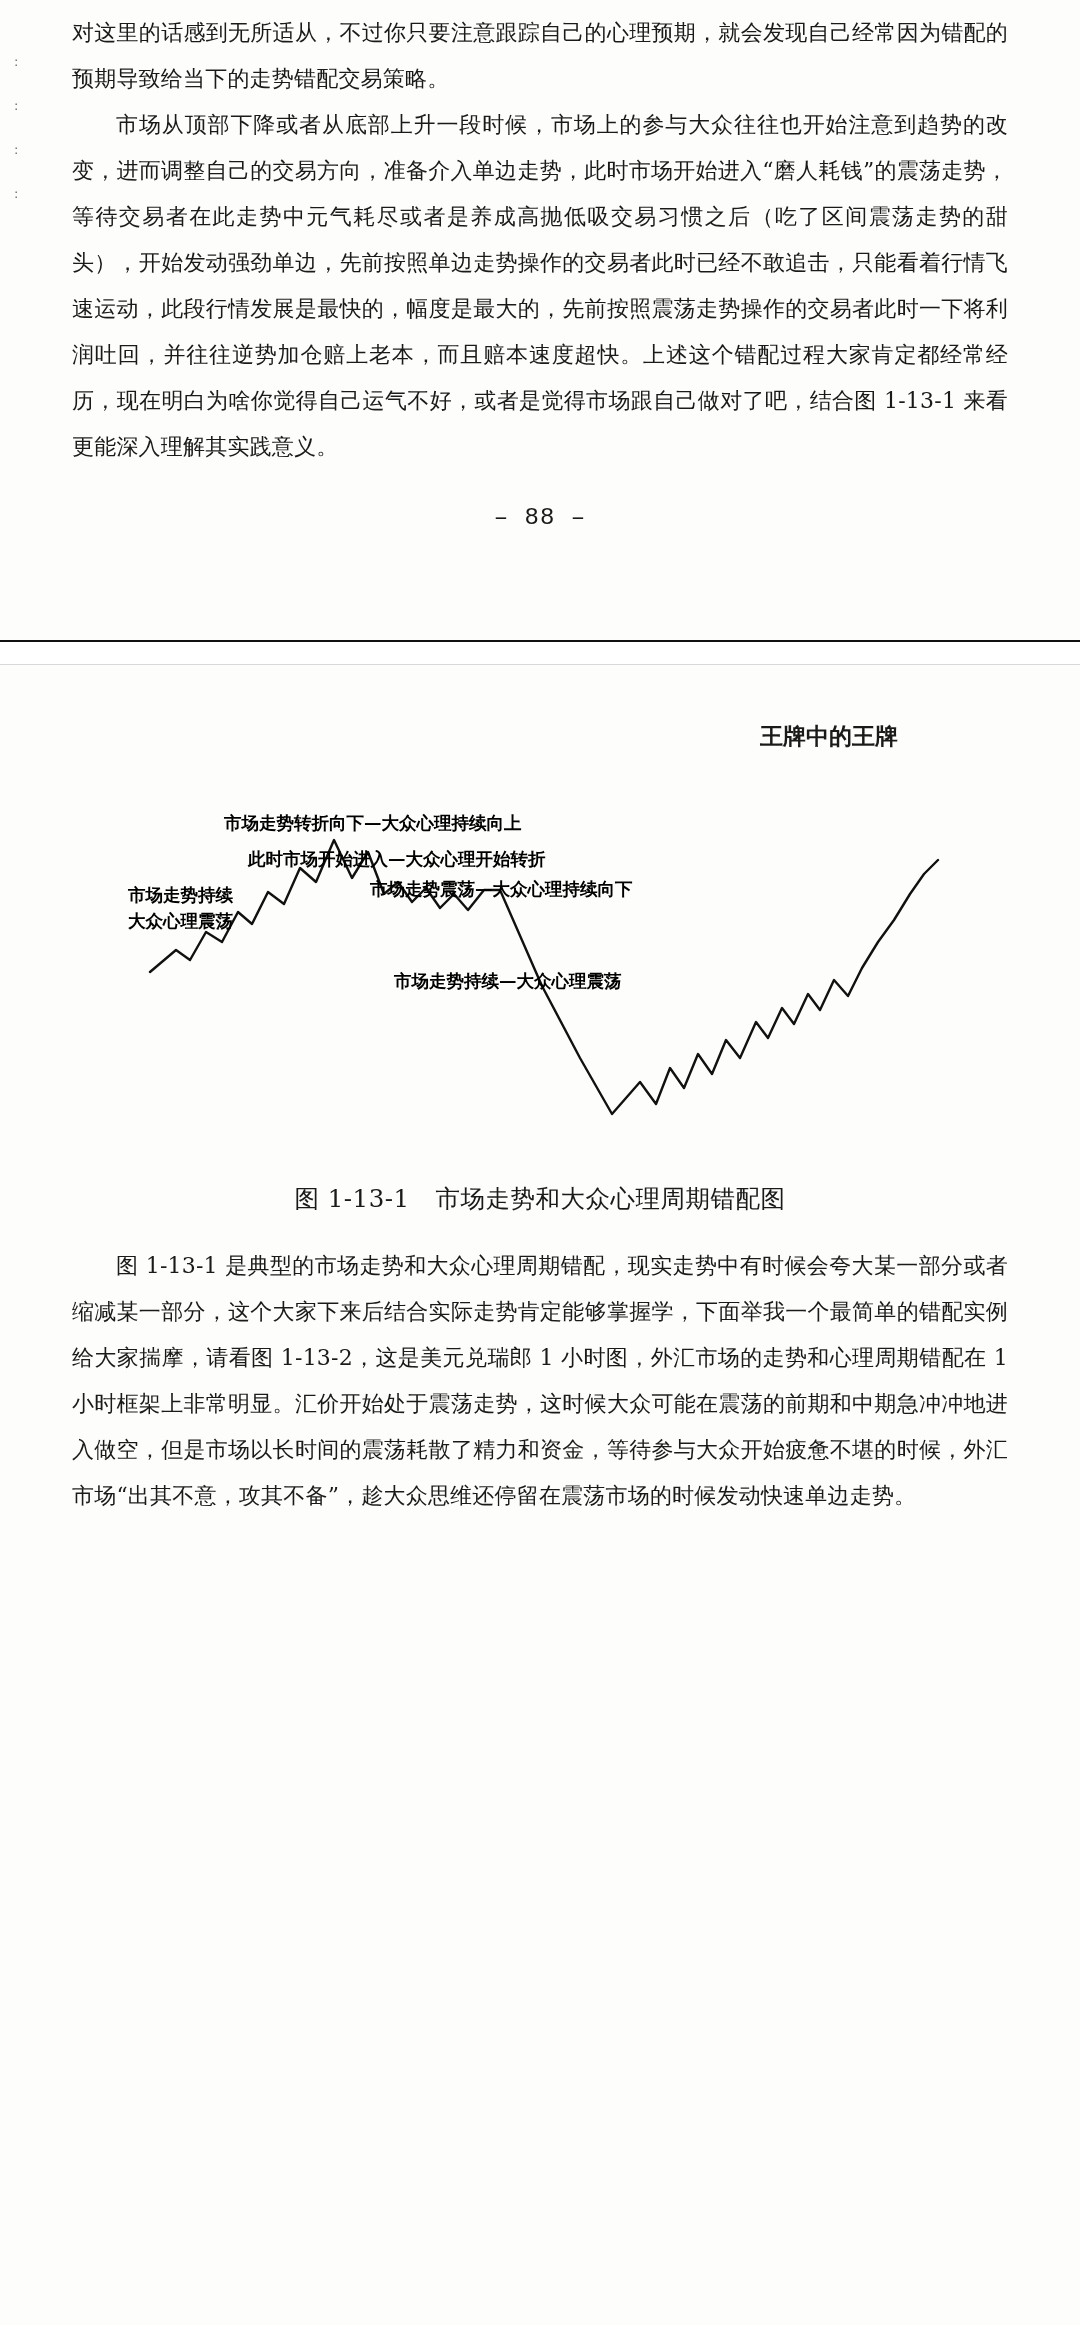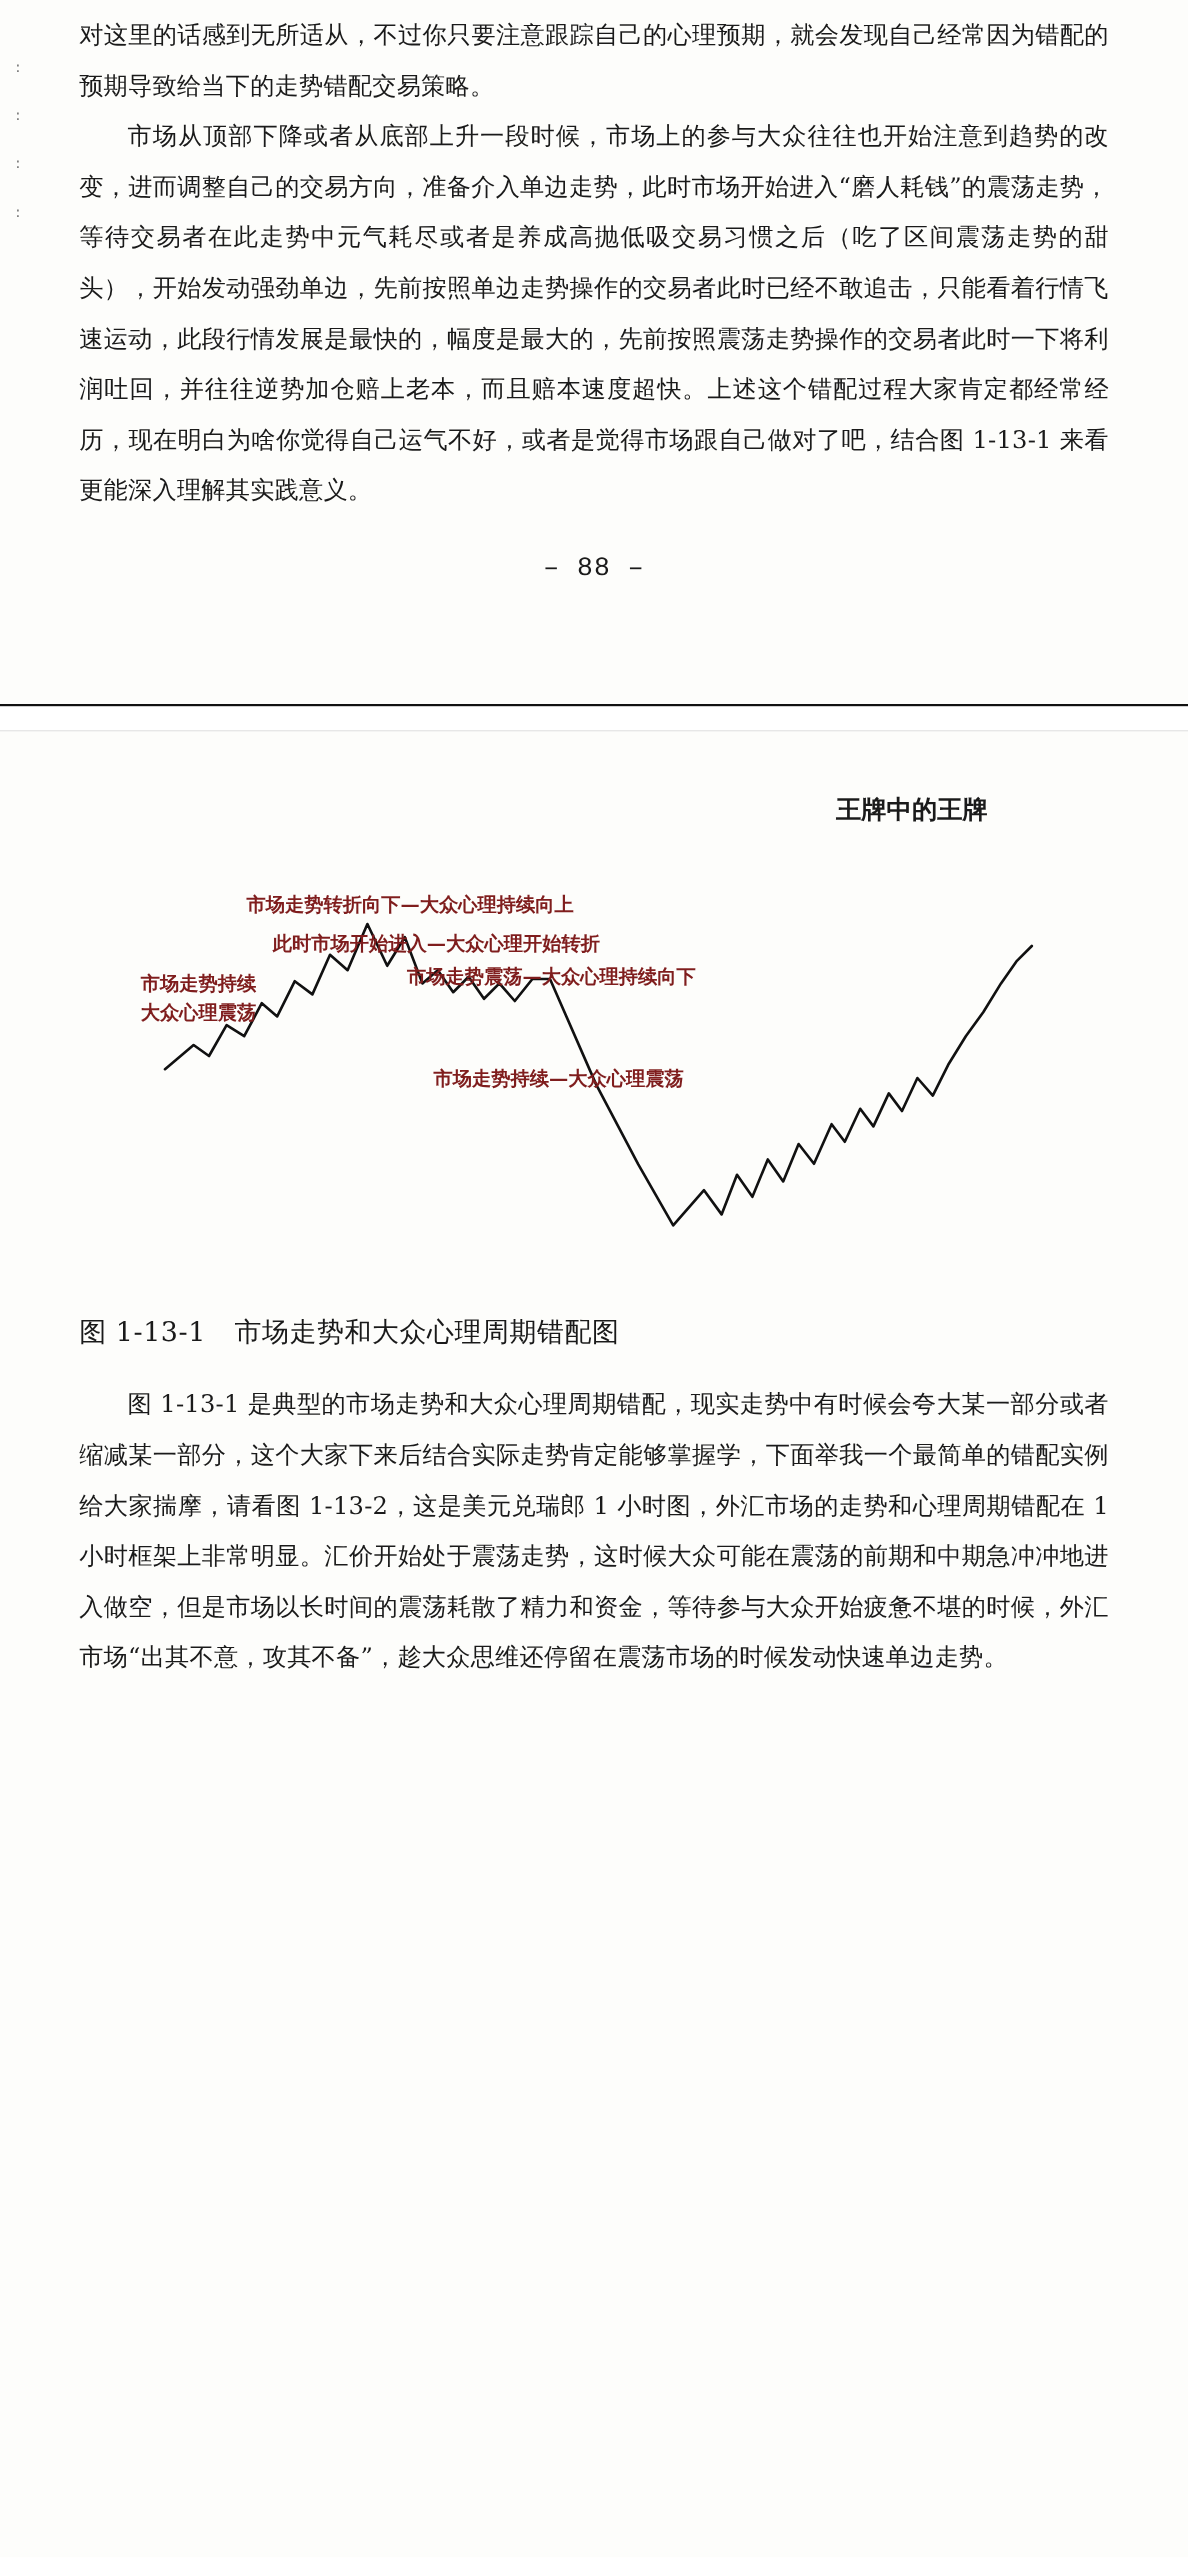--- a/index.html
+++ b/index.html
@@ -62,34 +62,34 @@
   .figure-wrap {
     position: relative;
     width: 936px;
     height: 400px;
     margin: 30px auto 0 auto;
   }
   .figure-wrap svg {
     display: block;
   }
   .fig-caption {
-    text-align: left;
+    text-align: center;
     font-size: 24.5px;
-    margin: 12px 0 28px 0;
+    margin: 0 0 28px 0;
     font-family: "DejaVu Serif", "Liberation Serif", serif;
     letter-spacing: 0.5px;
   }
   .fig-caption .num { margin-right: 26px; }
   .annot {
     position: absolute;
     font-size: 17.5px;
     font-family: "DejaVu Serif", "Liberation Serif", serif;
     font-weight: 600;
     white-space: nowrap;
-    color: #7f1d1d;
+    color: #000000;
     line-height: 26px;
   }
   .edge-marks {
     position: absolute;
     left: 14px;
     top: 40px;
     width: 30px;
     font-size: 13px;
     color: #6b6b6b;
     line-height: 44px;

